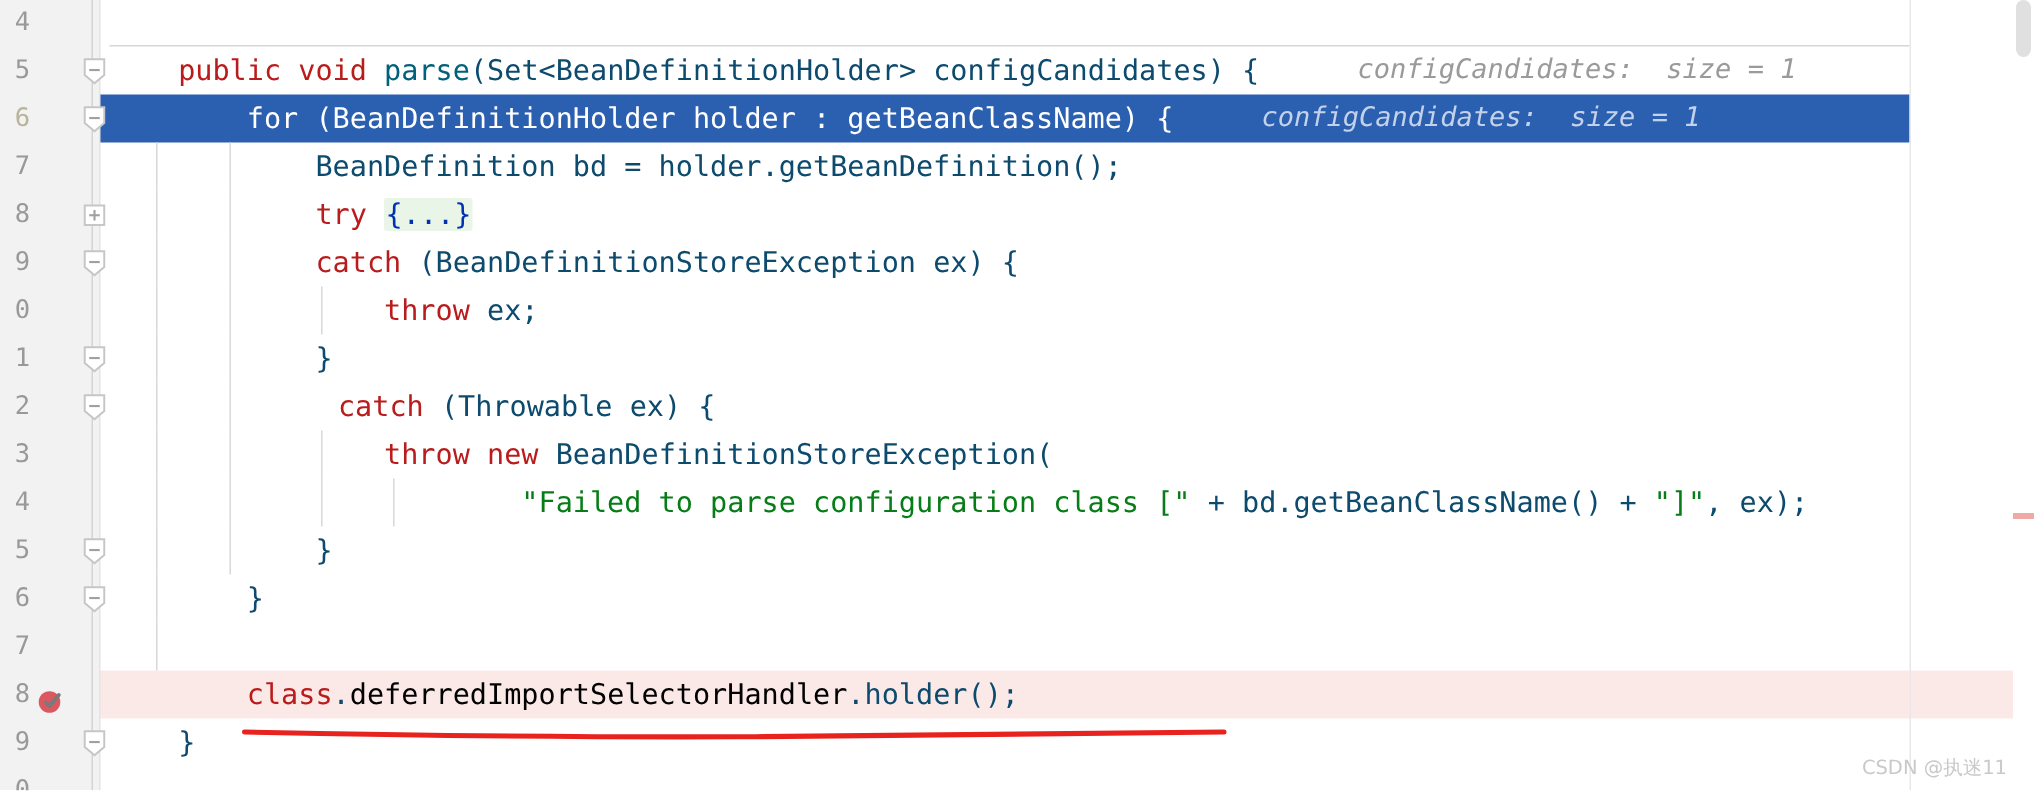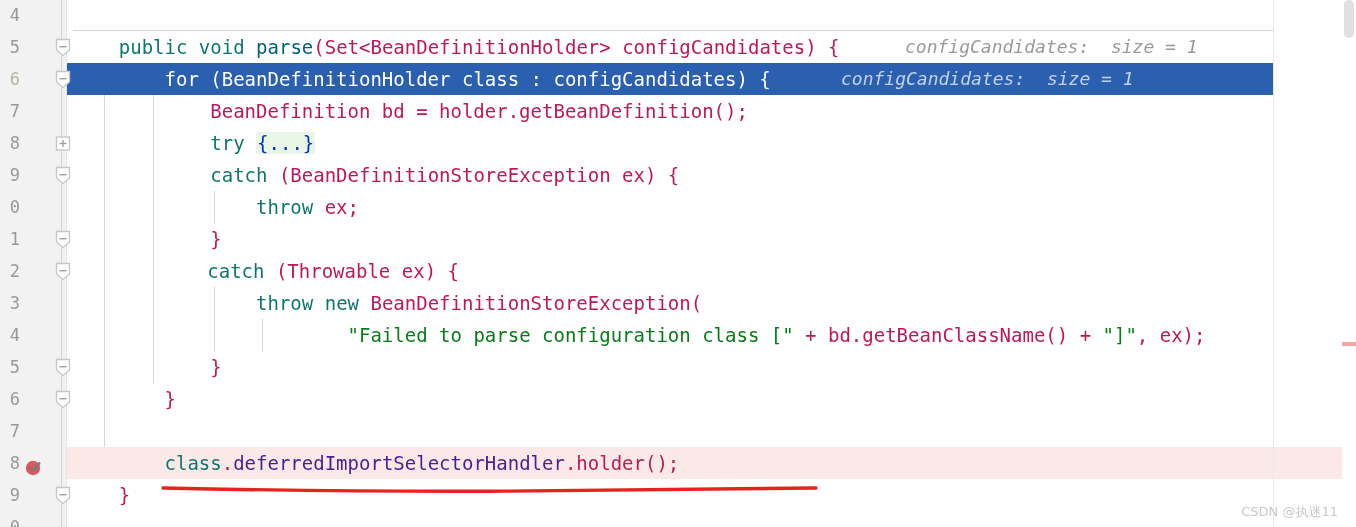--- a/index.html
+++ b/index.html
@@ -106,25 +106,25 @@
     height: 32px;
     font-size: 19px;
     font-family: "DejaVu Sans Mono", "Liberation Mono", monospace;
     color: #000000;
     white-space: pre;
     z-index: 6;
   }
   .row.selected .code { color: #ffffff; }
 
   
-  .kw      { color: #0f766e; font-weight: 400; }
+  .kw      { color: #b91c1c; font-weight: 400; }
   .meth    { color: #00627a; }
   .str     { color: #067d17; }
-  .field   { color: #4c1d95; }
-  .plain   { color: #be185d; }
+  .field   { color: #000000; }
+  .plain   { color: #0c4a6e; }
   .row.selected .kw,
   .row.selected .meth,
   .row.selected .str,
   .row.selected .field,
   .row.selected .plain { color: #ffffff; }
 
   
   .folded {
     background: #e9f5e6;
     color: #0033b3;
@@ -232,40 +232,40 @@
 
   <div class="rows" id="rows">
       <div class="row" style="top: -1px;"><div class="gut-bg"></div><div class="row-bg"></div><div class="lineno">4</div></div>
       <div class="row" style="top: 31px;"><div class="gut-bg"></div><div class="row-bg"></div><div class="lineno">5</div><div class="fold"><svg width="16" height="19" viewBox="0 0 16 19">
             <path d="M1.5 1.5 H14.5 V12 L8 17.5 L1.5 12 Z" fill="#ffffff" stroke="#c6c6c6" stroke-width="1.3"></path>
             <rect x="4.5" y="8" width="7" height="1.4" fill="#a0a0a0"></rect>
           </svg></div><div class="code" style="left: 73px;"><span class="plain">    </span><span class="kw">public</span><span class="plain"> </span><span class="kw">void</span><span class="plain"> </span><span class="meth">parse</span><span class="plain">(Set&lt;BeanDefinitionHolder&gt; configCandidates) {</span></div><div class="code hint" style="left: 905px;">configCandidates:  size = 1</div></div>
       <div class="row selected" style="top: 63px;"><div class="gut-bg"></div><div class="row-bg"></div><div class="lineno">6</div><div class="fold"><svg width="16" height="19" viewBox="0 0 16 19">
             <path d="M1.5 1.5 H14.5 V12 L8 17.5 L1.5 12 Z" fill="#ffffff" stroke="#c6c6c6" stroke-width="1.3"></path>
             <rect x="4.5" y="8" width="7" height="1.4" fill="#a0a0a0"></rect>
-          </svg></div><div class="code" style="left: 73px;"><span class="plain">        </span><span class="kw">for</span><span class="plain"> (BeanDefinitionHolder class : configCandidates) {</span></div><div class="code hint" style="left: 841px;">configCandidates:  size = 1</div></div>
+          </svg></div><div class="code" style="left: 73px;"><span class="plain">        </span><span class="kw">for</span><span class="plain"> (BeanDefinitionHolder holder : getBeanClassName) {</span></div><div class="code hint" style="left: 841px;">configCandidates:  size = 1</div></div>
       <div class="row" style="top: 95px;"><div class="gut-bg"></div><div class="row-bg"></div><div class="indent-guide" style="left: 104px; top: 0px; height: 32px;"></div><div class="indent-guide" style="left: 153px; top: 0px; height: 32px;"></div><div class="lineno">7</div><div class="code" style="left: 73px;"><span class="plain">            BeanDefinition bd = holder.getBeanDefinition();</span></div></div>
       <div class="row" style="top: 127px;"><div class="gut-bg"></div><div class="row-bg"></div><div class="indent-guide" style="left: 104px; top: 0px; height: 32px;"></div><div class="indent-guide" style="left: 153px; top: 0px; height: 32px;"></div><div class="lineno">8</div><div class="fold"><svg width="16" height="19" viewBox="0 0 16 19">
             <rect x="1.5" y="3" width="13" height="13" fill="#ffffff" stroke="#c6c6c6" stroke-width="1.3"></rect>
             <rect x="4.5" y="8.8" width="7" height="1.4" fill="#a0a0a0"></rect>
             <rect x="7.3" y="6" width="1.4" height="7" fill="#a0a0a0"></rect>
           </svg></div><div class="code" style="left: 73px;"><span class="plain">            </span><span class="kw">try</span><span class="plain"> </span><span class="folded">{...}</span></div></div>
       <div class="row" style="top: 159px;"><div class="gut-bg"></div><div class="row-bg"></div><div class="indent-guide" style="left: 104px; top: 0px; height: 32px;"></div><div class="indent-guide" style="left: 153px; top: 0px; height: 32px;"></div><div class="lineno">9</div><div class="fold"><svg width="16" height="19" viewBox="0 0 16 19">
             <path d="M1.5 1.5 H14.5 V12 L8 17.5 L1.5 12 Z" fill="#ffffff" stroke="#c6c6c6" stroke-width="1.3"></path>
             <rect x="4.5" y="8" width="7" height="1.4" fill="#a0a0a0"></rect>
           </svg></div><div class="code" style="left: 73px;"><span class="plain">            </span><span class="kw">catch</span><span class="plain"> (BeanDefinitionStoreException ex) {</span></div></div>
       <div class="row" style="top: 191px;"><div class="gut-bg"></div><div class="row-bg"></div><div class="indent-guide" style="left: 104px; top: 0px; height: 32px;"></div><div class="indent-guide" style="left: 153px; top: 0px; height: 32px;"></div><div class="indent-guide" style="left: 214px; top: 0px; height: 32px;"></div><div class="lineno">0</div><div class="code" style="left: 73px;"><span class="plain">                </span><span class="kw">throw</span><span class="plain"> ex;</span></div></div>
       <div class="row" style="top: 223px;"><div class="gut-bg"></div><div class="row-bg"></div><div class="indent-guide" style="left: 104px; top: 0px; height: 32px;"></div><div class="indent-guide" style="left: 153px; top: 0px; height: 32px;"></div><div class="lineno">1</div><div class="fold"><svg width="16" height="19" viewBox="0 0 16 19">
             <path d="M1.5 1.5 H14.5 V12 L8 17.5 L1.5 12 Z" fill="#ffffff" stroke="#c6c6c6" stroke-width="1.3"></path>
             <rect x="4.5" y="8" width="7" height="1.4" fill="#a0a0a0"></rect>
           </svg></div><div class="code" style="left: 73px;"><span class="plain">            }</span></div></div>
       <div class="row" style="top: 255px;"><div class="gut-bg"></div><div class="row-bg"></div><div class="indent-guide" style="left: 104px; top: 0px; height: 32px;"></div><div class="indent-guide" style="left: 153px; top: 0px; height: 32px;"></div><div class="lineno">2</div><div class="fold"><svg width="16" height="19" viewBox="0 0 16 19">
             <path d="M1.5 1.5 H14.5 V12 L8 17.5 L1.5 12 Z" fill="#ffffff" stroke="#c6c6c6" stroke-width="1.3"></path>
             <rect x="4.5" y="8" width="7" height="1.4" fill="#a0a0a0"></rect>
-          </svg></div><div class="code" style="left: 70px;"><span class="plain">            </span><span class="kw">catch</span><span class="plain"> (Throwable ex) {</span></div></div>
+          </svg></div><div class="code" style="left: 88px;"><span class="plain">            </span><span class="kw">catch</span><span class="plain"> (Throwable ex) {</span></div></div>
       <div class="row" style="top: 287px;"><div class="gut-bg"></div><div class="row-bg"></div><div class="indent-guide" style="left: 104px; top: 0px; height: 32px;"></div><div class="indent-guide" style="left: 153px; top: 0px; height: 32px;"></div><div class="indent-guide" style="left: 214px; top: 0px; height: 32px;"></div><div class="lineno">3</div><div class="code" style="left: 73px;"><span class="plain">                </span><span class="kw">throw</span><span class="plain"> </span><span class="kw">new</span><span class="plain"> BeanDefinitionStoreException(</span></div></div>
       <div class="row" style="top: 319px;"><div class="gut-bg"></div><div class="row-bg"></div><div class="indent-guide" style="left: 104px; top: 0px; height: 32px;"></div><div class="indent-guide" style="left: 153px; top: 0px; height: 32px;"></div><div class="indent-guide" style="left: 214px; top: 0px; height: 32px;"></div><div class="indent-guide" style="left: 262px; top: 0px; height: 32px;"></div><div class="lineno">4</div><div class="code" style="left: 73px;"><span class="plain">                        </span><span class="str">"Failed to parse configuration class ["</span><span class="plain"> + bd.getBeanClassName() + </span><span class="str">"]"</span><span class="plain">, ex);</span></div></div>
       <div class="row" style="top: 351px;"><div class="gut-bg"></div><div class="row-bg"></div><div class="indent-guide" style="left: 104px; top: 0px; height: 32px;"></div><div class="indent-guide" style="left: 153px; top: 0px; height: 32px;"></div><div class="lineno">5</div><div class="fold"><svg width="16" height="19" viewBox="0 0 16 19">
             <path d="M1.5 1.5 H14.5 V12 L8 17.5 L1.5 12 Z" fill="#ffffff" stroke="#c6c6c6" stroke-width="1.3"></path>
             <rect x="4.5" y="8" width="7" height="1.4" fill="#a0a0a0"></rect>
           </svg></div><div class="code" style="left: 73px;"><span class="plain">            }</span></div></div>
       <div class="row" style="top: 383px;"><div class="gut-bg"></div><div class="row-bg"></div><div class="indent-guide" style="left: 104px; top: 0px; height: 32px;"></div><div class="lineno">6</div><div class="fold"><svg width="16" height="19" viewBox="0 0 16 19">
             <path d="M1.5 1.5 H14.5 V12 L8 17.5 L1.5 12 Z" fill="#ffffff" stroke="#c6c6c6" stroke-width="1.3"></path>
             <rect x="4.5" y="8" width="7" height="1.4" fill="#a0a0a0"></rect>
           </svg></div><div class="code" style="left: 73px;"><span class="plain">        }</span></div></div>

